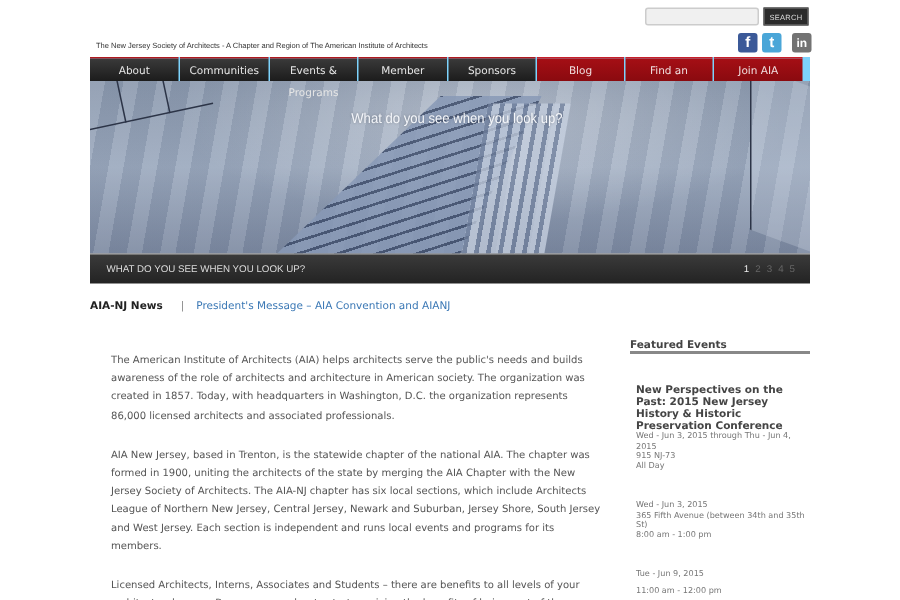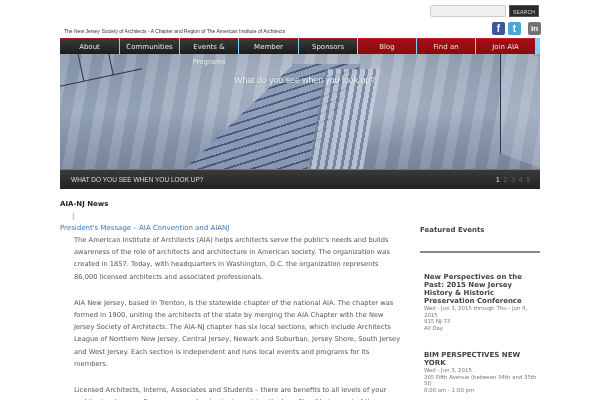--- a/index.html
+++ b/index.html
@@ -50,33 +50,33 @@
   .hero .frame-r { position: absolute; left: 440px; top: 0; width: 60px; height: 110px; border-left: 1px solid #2c3447; transform: skewY(20deg); background: rgba(220,228,240,0.25); }
   .hero-caption { position: absolute; left: 0; top: 20px; width: 480px; text-align: center; padding-left: 10px; font-family: "Liberation Sans", sans-serif; font-size: 9.5px; color: #f4f6fa; text-shadow: 0 0 2px rgba(0,0,0,0.3); transform: scaleX(0.92); }
 
   .slider-bar { position: absolute; left: 0; top: 169px; width: 480px; height: 20px; background: linear-gradient(#3a3a3a, #232323); border-top: 1px solid #777; }
   .slider-title { position: absolute; left: 11px; top: 0; font-family: "Liberation Sans", sans-serif; font-size: 6.5px; line-height: 20px; color: #dcdcdc; }
   .slider-pages { position: absolute; right: 10px; top: 0; display: flex; gap: 4px; line-height: 20px; font-size: 6.5px; font-family: "Liberation Sans", sans-serif; }
   .slider-page { color: #666; }
   .slider-page.active { color: #f0f0f0; }
 
   
-  .news-row { position: absolute; left: 0; top: 198px; width: 480px; height: 12px; font-size: 7px; line-height: 12px; display: flex; flex-direction: column; }
+  .news-row { position: absolute; left: 0; top: 198px; width: 480px; height: 12px; font-size: 7px; line-height: 12px; display: flex; }
   .news-label { font-weight: bold; color: #222; }
   .news-sep { color: #888; margin: 0 8px 0 12px; }
   .news-link { color: #3b78b5; }
 
   
   .main { position: absolute; left: 0; top: 220px; width: 355px; font-size: 6.7px; line-height: 12.2px; color: #555; }
   .main p { margin: 14px; }
   .benefits-h { margin-top: 12px !important; font-weight: bold; color: #333; }
 
   
   .sidebar { position: absolute; left: 360px; top: 226px; width: 120px; }
-  .sidebar-title { font-size: 7px; font-weight: bold; color: #444; padding-bottom: 17px; border-bottom: 2px solid #888; }
+  .sidebar-title { font-size: 7px; font-weight: bold; color: #444; padding-bottom: 0; border-bottom: 2px solid #888; }
   .event { padding-left: 4px; margin-top: 20px; }
   .event-title { font-size: 7px; font-weight: bold; color: #444; line-height: 8px; }
   .event-meta { font-size: 5.4px; color: #777; line-height: 6.5px; }
 </style>
 </head>
 <body>
 
 <div class="page">
 
   <div class="header">
@@ -139,21 +139,20 @@
     <div class="sidebar-title">Featured Events</div>
 
     <div class="event">
       <div class="event-title">New Perspectives on the Past: 2015 New Jersey History &amp; Historic Preservation Conference</div>
       <div class="event-meta">Wed - Jun 3, 2015 through Thu - Jun 4, 2015</div>
       <div class="event-meta">915 NJ-73</div>
       <div class="event-meta">All Day</div>
     </div>
 
     <div class="event">
-      <div class="event-title">BIM PERSPECTIVES NEW YORK</div>
       <div class="event-meta">Wed - Jun 3, 2015</div>
       <div class="event-meta">365 Fifth Avenue (between 34th and 35th St)</div>
       <div class="event-meta">8:00 am - 1:00 pm</div>
     </div>
 
     <div class="event">
       <div class="event-meta">Tue - Jun 9, 2015</div>
       <div class="event-meta" style="margin-top:4px">11:00 am - 12:00 pm</div>
     </div>
 

